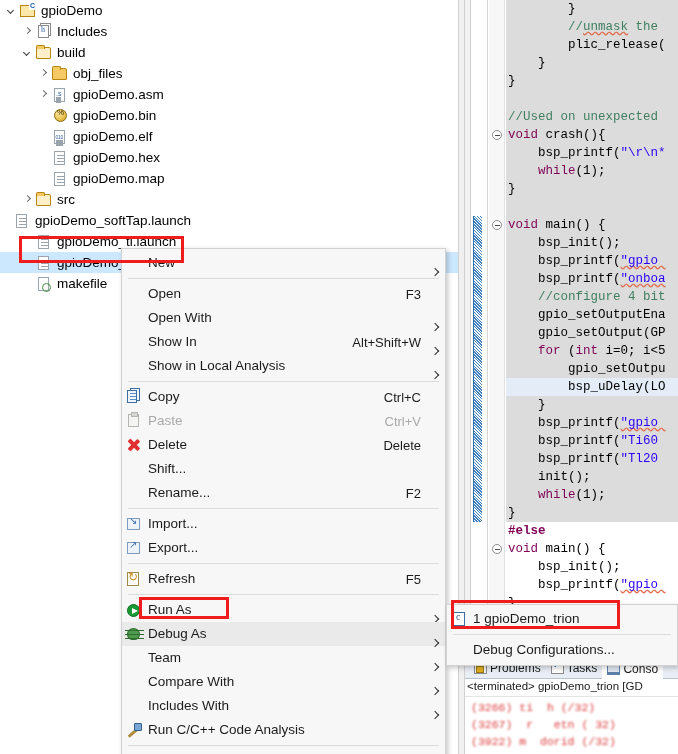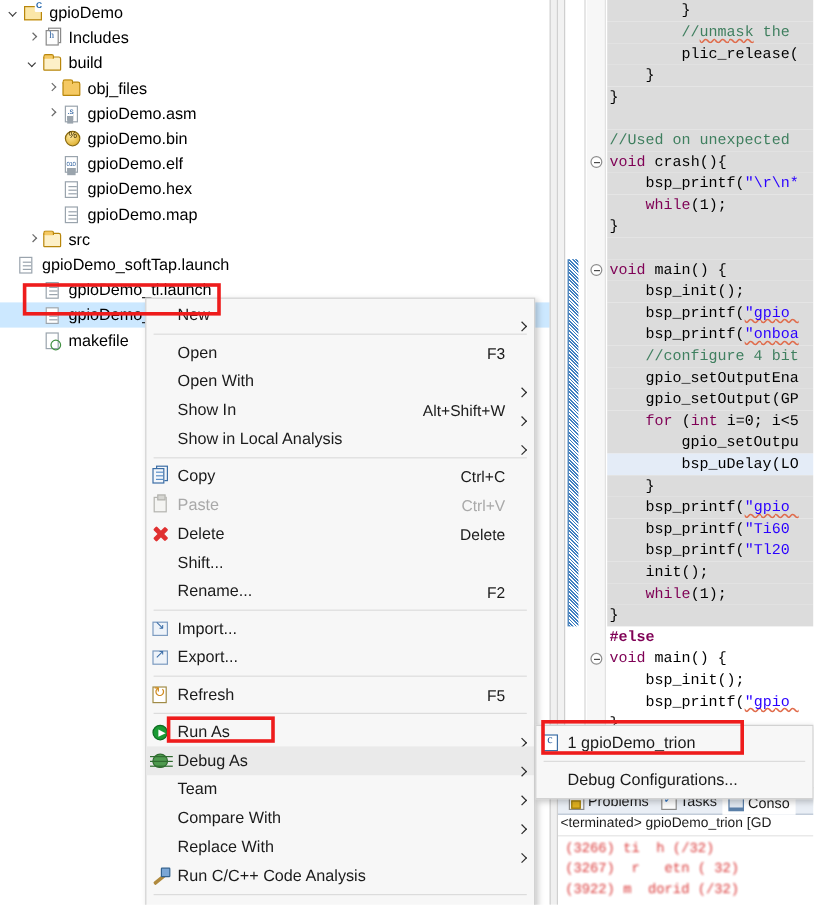--- a/index.html
+++ b/index.html
@@ -435,20 +435,21 @@
   #console {
     position: absolute; left: 465px; top: 656px;
     width: 213px; height: 98px;
     background: #ffffff;
     border-top: 1px solid #c8c8c8;
     overflow: hidden;
   }
   .cv-tabs {
     height: 22px;
     display: flex;
+    align-items: center;
     background: #e9eef5;
     border-bottom: 1px solid #b7c3d2;
     font-size: 12px;
     color: #1b1b1b;
     padding-left: 4px;
   }
   .cv-tab {
     display: flex; align-items: center;
     gap: 3px;
     padding: 0 5px;
@@ -772,21 +773,21 @@
         <span class="mi-sub"></span>
       </div>
       <div class="mi">
         <span class="mi-icon"></span>
         <span class="mi-label">Compare With</span>
         <span class="mi-accel"></span>
         <span class="mi-sub"></span>
       </div>
       <div class="mi">
         <span class="mi-icon"></span>
-        <span class="mi-label">Replace With</span>
+        <span class="mi-label">Includes With</span>
         <span class="mi-accel"></span>
         <span class="mi-sub"></span>
       </div>
       <div class="mi">
         <span class="mi-icon">
           <span class="g-analysis"></span>
         </span>
         <span class="mi-label">Run C/C++ Code Analysis</span>
         <span class="mi-accel"></span>
         <span class="mi-sub" style="visibility: hidden;"></span>

